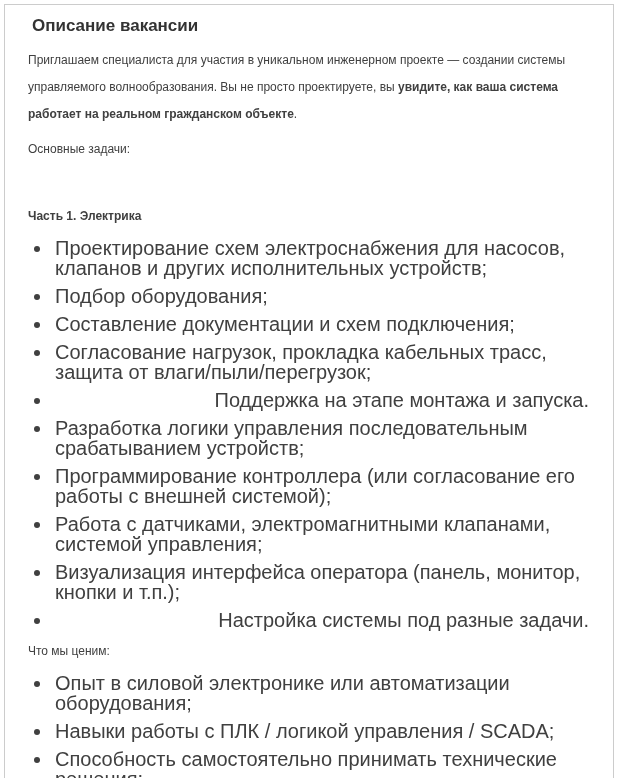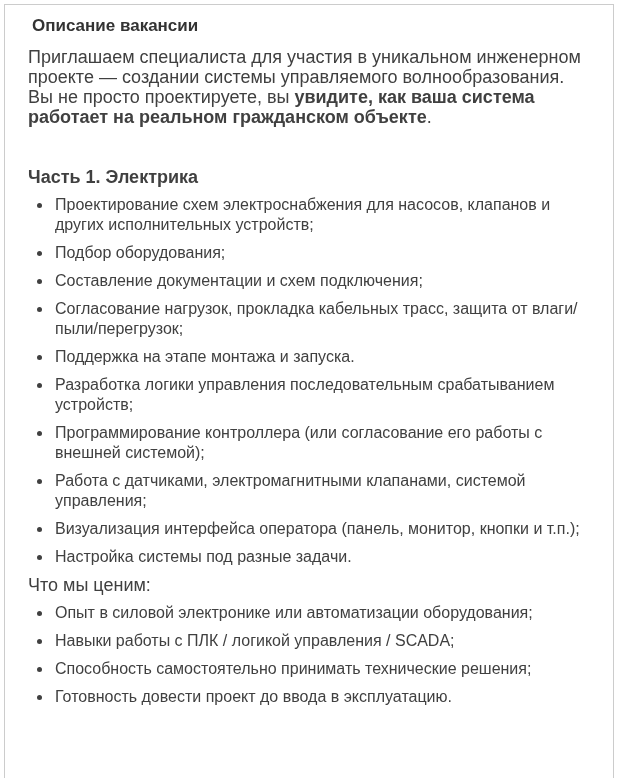--- a/index.html
+++ b/index.html
@@ -23,57 +23,59 @@
   }
   h2 {
     margin: 0 0 10px 4px;
     font-size: 17px;
     line-height: 22px;
     font-weight: bold;
     color: #333333;
   }
   p {
     margin: 0 0 8px 0;
-    font-size: 18px;
-    line-height: 20px;
+    font-size: 12px;
+    line-height: 27px;
     color: #404040;
   }
   p.bold {
     font-weight: bold;
     margin-top: 40px;
   }
   strong {
     font-weight: bold;
     color: #404040;
   }
   ul {
     margin: 0 0 8px 0;
     padding: 0 0 0 25px;
     list-style-type: disc;
   }
   li {
-    font-size: 16px;
+    font-size: 20px;
     line-height: 20px;
     color: #404040;
     margin: 0 0 8px 0;
     padding-left: 2px;
   }
   li:last-child {
     margin-bottom: 0;
+    text-align: right;
   }
 </style>
 </head>
 <body>
 
 <div class="card">
 
   <h2>Описание вакансии</h2>
 
   <p><span>Приглашаем специалиста для участия в уникальном инженерном проекте — создании системы управляемого волнообразования. Вы не просто проектируете, вы </span><strong>увидите, как ваша система работает на реальном гражданском объекте</strong><span>.</span></p>
 
+  <p>Основные задачи:</p>
 
   <p class="bold">Часть 1. Электрика</p>
 
   <ul>
     <li>Проектирование схем электроснабжения для насосов, клапанов и других исполнительных устройств;</li>
     <li>Подбор оборудования;</li>
     <li>Составление документации и схем подключения;</li>
     <li>Согласование нагрузок, прокладка кабельных трасс, защита от влаги/пыли/перегрузок;</li>
     <li>Поддержка на этапе монтажа и запуска.</li>
   </ul>

